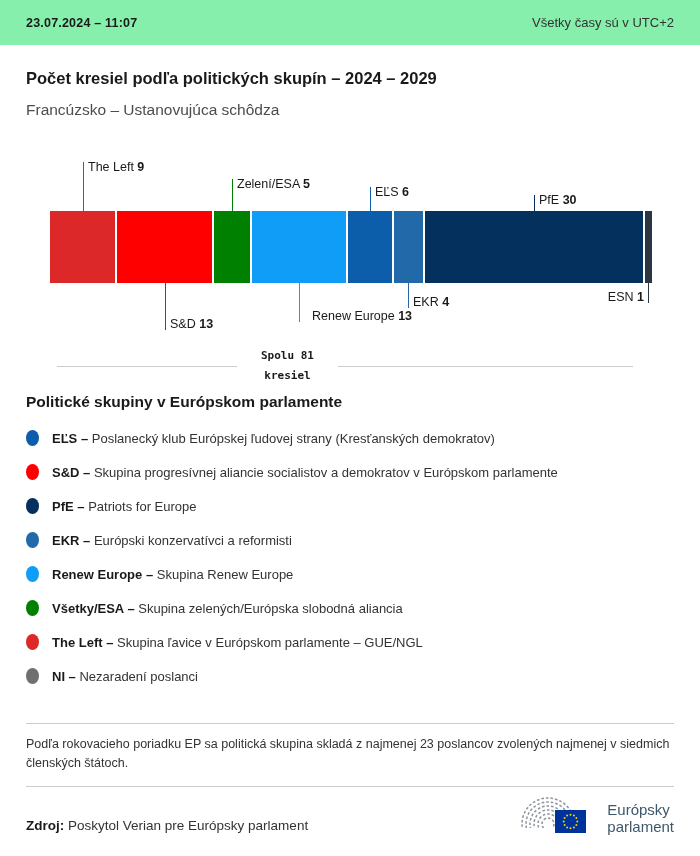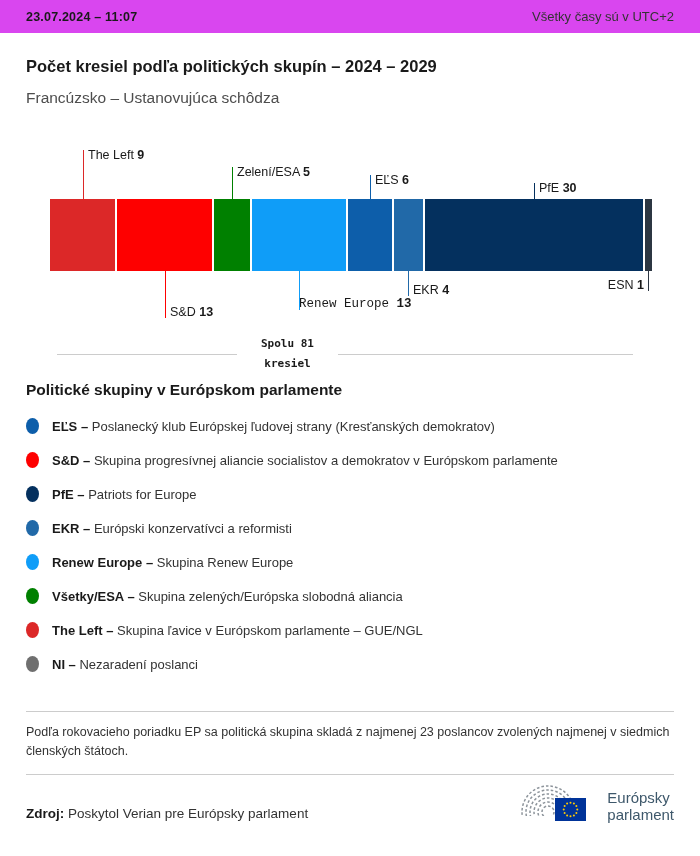--- a/index.html
+++ b/index.html
@@ -1,18 +1,18 @@
 <!DOCTYPE html>
 <html><head>
 <meta charset="utf-8">
 <style>
   *{margin:0;padding:0;box-sizing:border-box}
   html,body{width:700px;height:856px;background:#fff;color:#1a1a1a;
     font-family:"Liberation Sans",sans-serif;overflow:hidden}
-  .topbar{height:33px;background:#d946ef;display:flex;justify-content:space-between;
+  .topbar{height:45px;background:#86efac;display:flex;justify-content:space-between;
     align-items:center;padding:0 26px}
   .topbar .date{font-weight:bold;font-size:12.5px;letter-spacing:.2px}
   .topbar .tz{font-size:13px;color:#333}
   .title{margin:24px 26px 0;font-size:16.5px;font-weight:bold}
   .subtitle{margin:13px 26px 0;font-size:15.5px;color:#4d4d4d}
   .chart{position:relative;height:196px;margin-top:31px;width:700px}
   .seg{position:absolute}
   .callout-line{position:absolute}
   .callout-label{position:absolute;font-size:12.5px;white-space:nowrap;color:#1a1a1a}
   .callout-label b{font-weight:bold}
@@ -53,21 +53,21 @@
     <div class="callout-line" style="left: 83px; width: 1px; height: 49px; background: rgb(220, 40, 40); top: 12px;"></div>
     <div class="callout-label" style="left: 88px; top: 10px;"><span>The Left </span><b>9</b></div>
     <div class="seg" style="left: 117.333px; top: 61px; width: 94.3704px; height: 72px; background: rgb(254, 0, 0);"></div>
     <div class="callout-line" style="left: 165px; width: 1px; height: 47px; background: rgb(254, 0, 0); top: 133px;"></div>
     <div class="callout-label" style="left: 170px; top: 167px;"><span>S&amp;D </span><b>13</b></div>
     <div class="seg" style="left: 213.704px; top: 61px; width: 36.2963px; height: 72px; background: rgb(0, 128, 0);"></div>
     <div class="callout-line" style="left: 232px; width: 1px; height: 32px; background: rgb(0, 128, 0); top: 29px;"></div>
     <div class="callout-label" style="left: 237px; top: 27px;"><span>Zelení/ESA </span><b>5</b></div>
     <div class="seg" style="left: 252px; top: 61px; width: 94.3704px; height: 72px; background: rgb(15, 157, 248);"></div>
     <div class="callout-line" style="left: 299px; width: 1px; height: 39px; background: rgb(15, 157, 248); top: 133px;"></div>
-    <div class="callout-label" style="left: 299px; top: 159px; font-family: Liberation Mono, monospace;"><span>Renew Europe </span><b>13</b></div>
+    <div class="callout-label" style="left: 312px; top: 159px;"><span>Renew Europe </span><b>13</b></div>
     <div class="seg" style="left: 348.37px; top: 61px; width: 43.5556px; height: 72px; background: rgb(13, 94, 170);"></div>
     <div class="callout-line" style="left: 370px; width: 1px; height: 24px; background: rgb(13, 94, 170); top: 37px;"></div>
     <div class="callout-label" style="left: 375px; top: 35px;"><span>EĽS </span><b>6</b></div>
     <div class="seg" style="left: 393.926px; top: 61px; width: 29.037px; height: 72px; background: rgb(33, 105, 168);"></div>
     <div class="callout-line" style="left: 408px; width: 1px; height: 25px; background: rgb(33, 105, 168); top: 133px;"></div>
     <div class="callout-label" style="left: 413px; top: 145px;"><span>EKR </span><b>4</b></div>
     <div class="seg" style="left: 424.963px; top: 61px; width: 217.778px; height: 72px; background: rgb(4, 48, 94);"></div>
     <div class="callout-line" style="left: 534px; width: 1px; height: 16px; background: rgb(4, 48, 94); top: 45px;"></div>
     <div class="callout-label" style="left: 539px; top: 43px;"><span>PfE </span><b>30</b></div>
     <div class="seg" style="left: 644.741px; top: 61px; width: 7.25926px; height: 72px; background: rgb(44, 54, 66);"></div>

